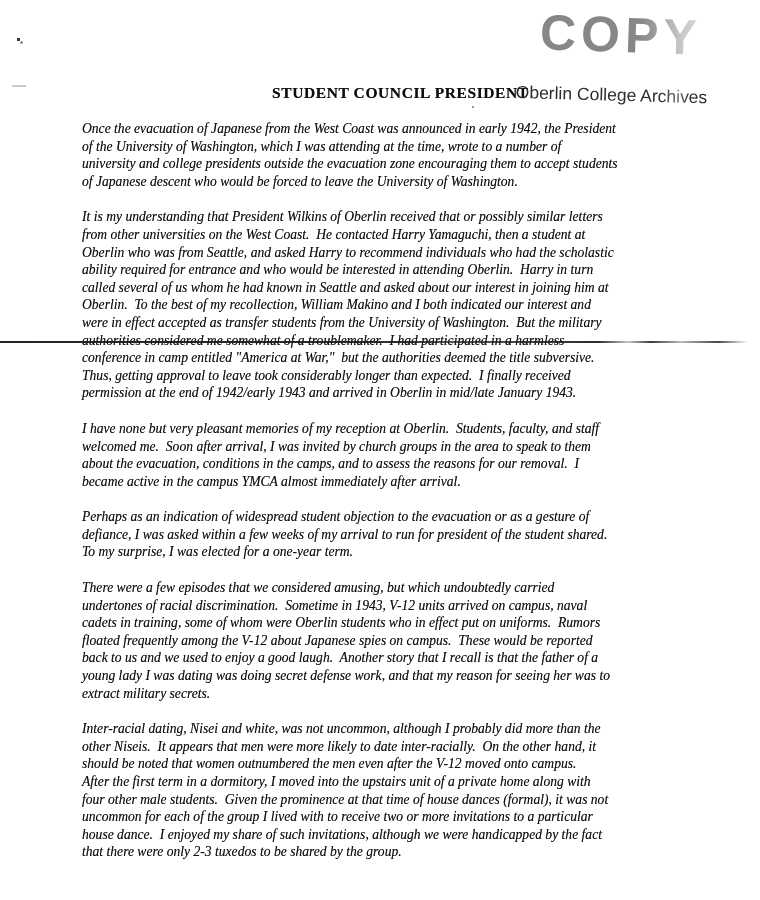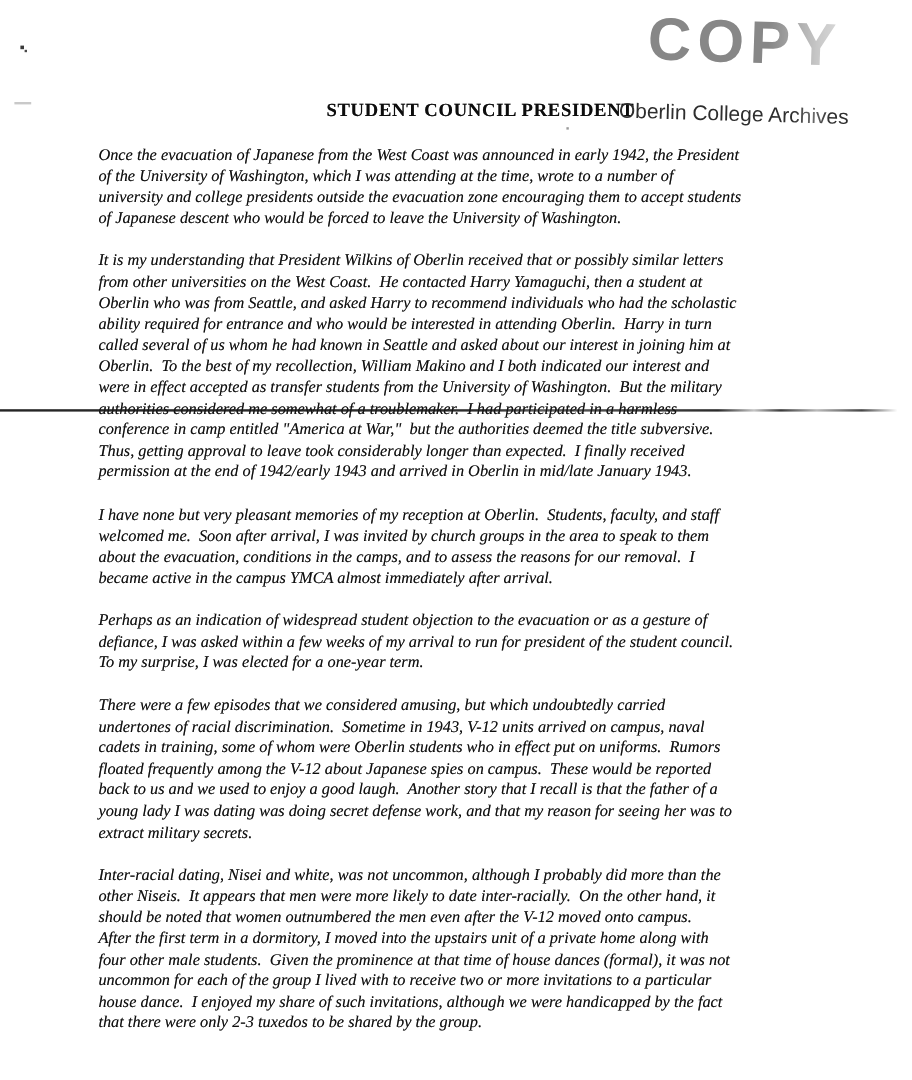--- a/index.html
+++ b/index.html
@@ -149,21 +149,21 @@
 were in effect accepted as transfer students from the University of Washington.  But the military
 authorities considered me somewhat of a troublemaker.  I had participated in a harmless
 conference in camp entitled "America at War,"  but the authorities deemed the title subversive.
 Thus, getting approval to leave took considerably longer than expected.  I finally received
 permission at the end of 1942/early 1943 and arrived in Oberlin in mid/late January 1943.</p>
     <p>I have none but very pleasant memories of my reception at Oberlin.  Students, faculty, and staff
 welcomed me.  Soon after arrival, I was invited by church groups in the area to speak to them
 about the evacuation, conditions in the camps, and to assess the reasons for our removal.  I
 became active in the campus YMCA almost immediately after arrival.</p>
     <p>Perhaps as an indication of widespread student objection to the evacuation or as a gesture of
-defiance, I was asked within a few weeks of my arrival to run for president of the student council.
+defiance, I was asked within a few weeks of my arrival to run for president of the student shared.
 To my surprise, I was elected for a one-year term.</p>
     <p>There were a few episodes that we considered amusing, but which undoubtedly carried
 undertones of racial discrimination.  Sometime in 1943, V-12 units arrived on campus, naval
 cadets in training, some of whom were Oberlin students who in effect put on uniforms.  Rumors
 floated frequently among the V-12 about Japanese spies on campus.  These would be reported
 back to us and we used to enjoy a good laugh.  Another story that I recall is that the father of a
 young lady I was dating was doing secret defense work, and that my reason for seeing her was to
 extract military secrets.</p>
     <p>Inter-racial dating, Nisei and white, was not uncommon, although I probably did more than the
 other Niseis.  It appears that men were more likely to date inter-racially.  On the other hand, it

